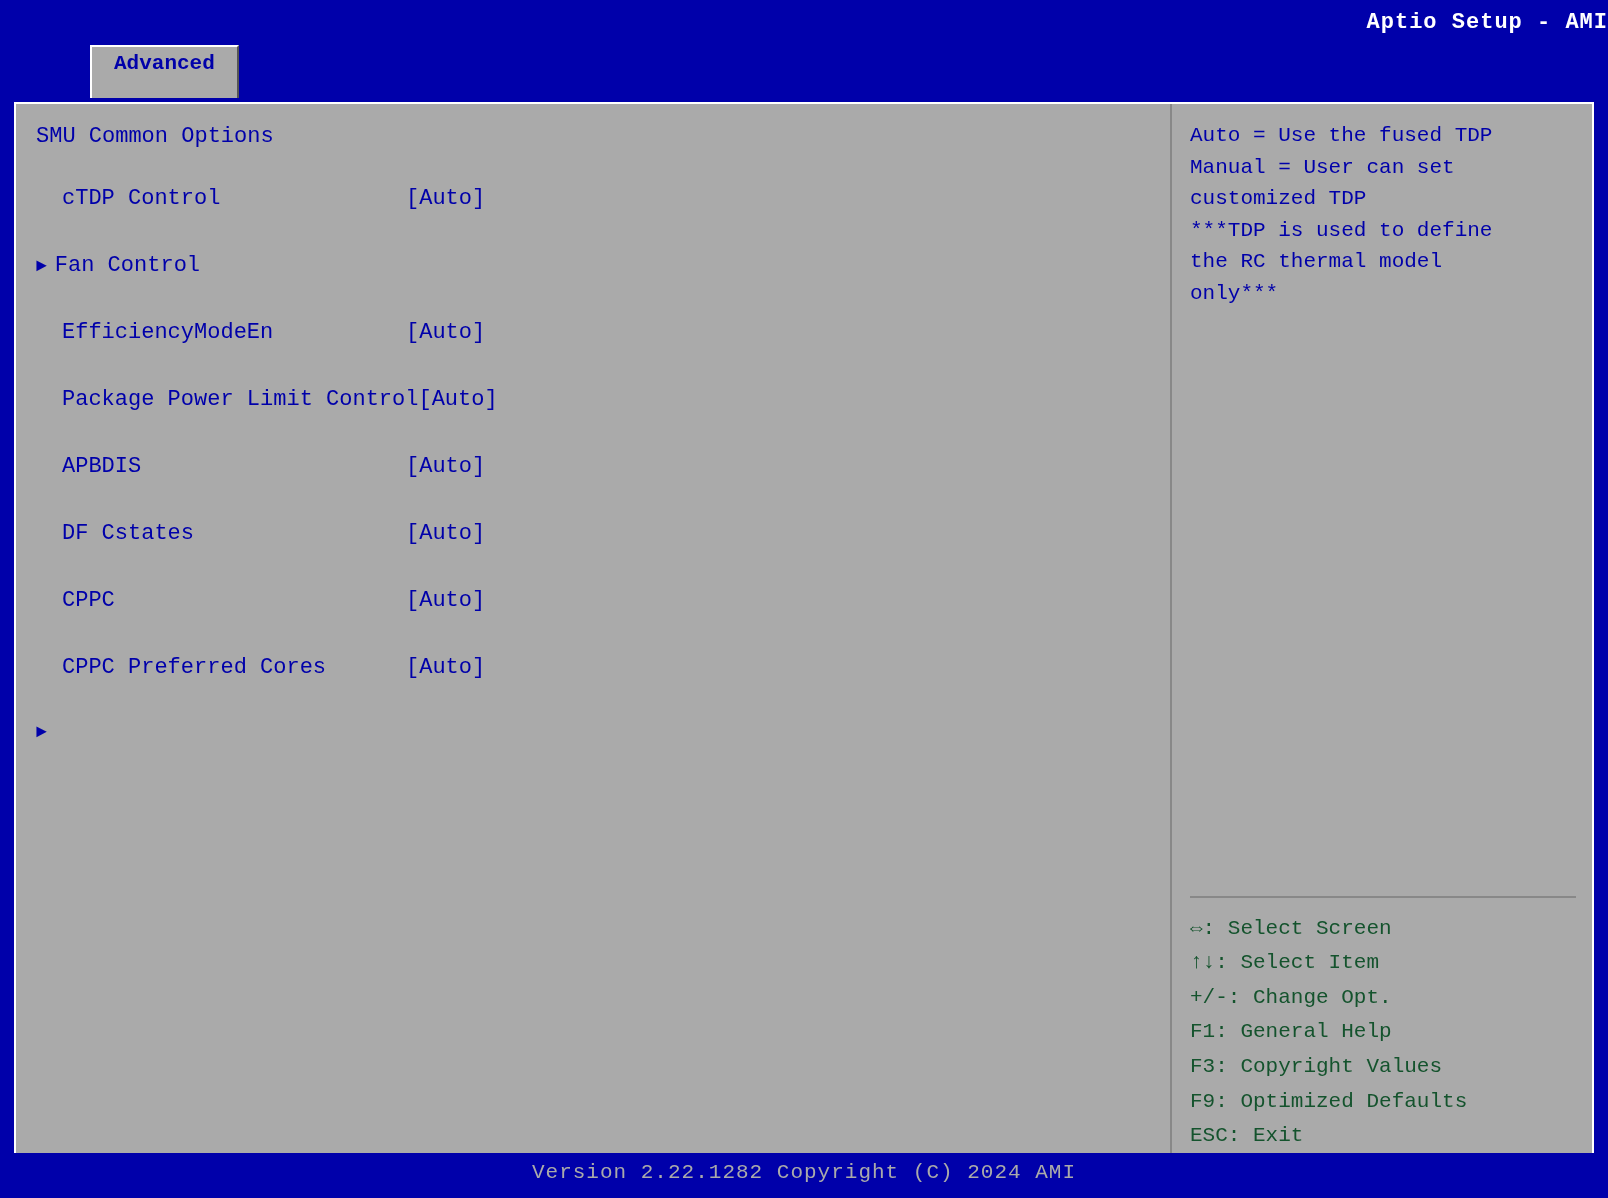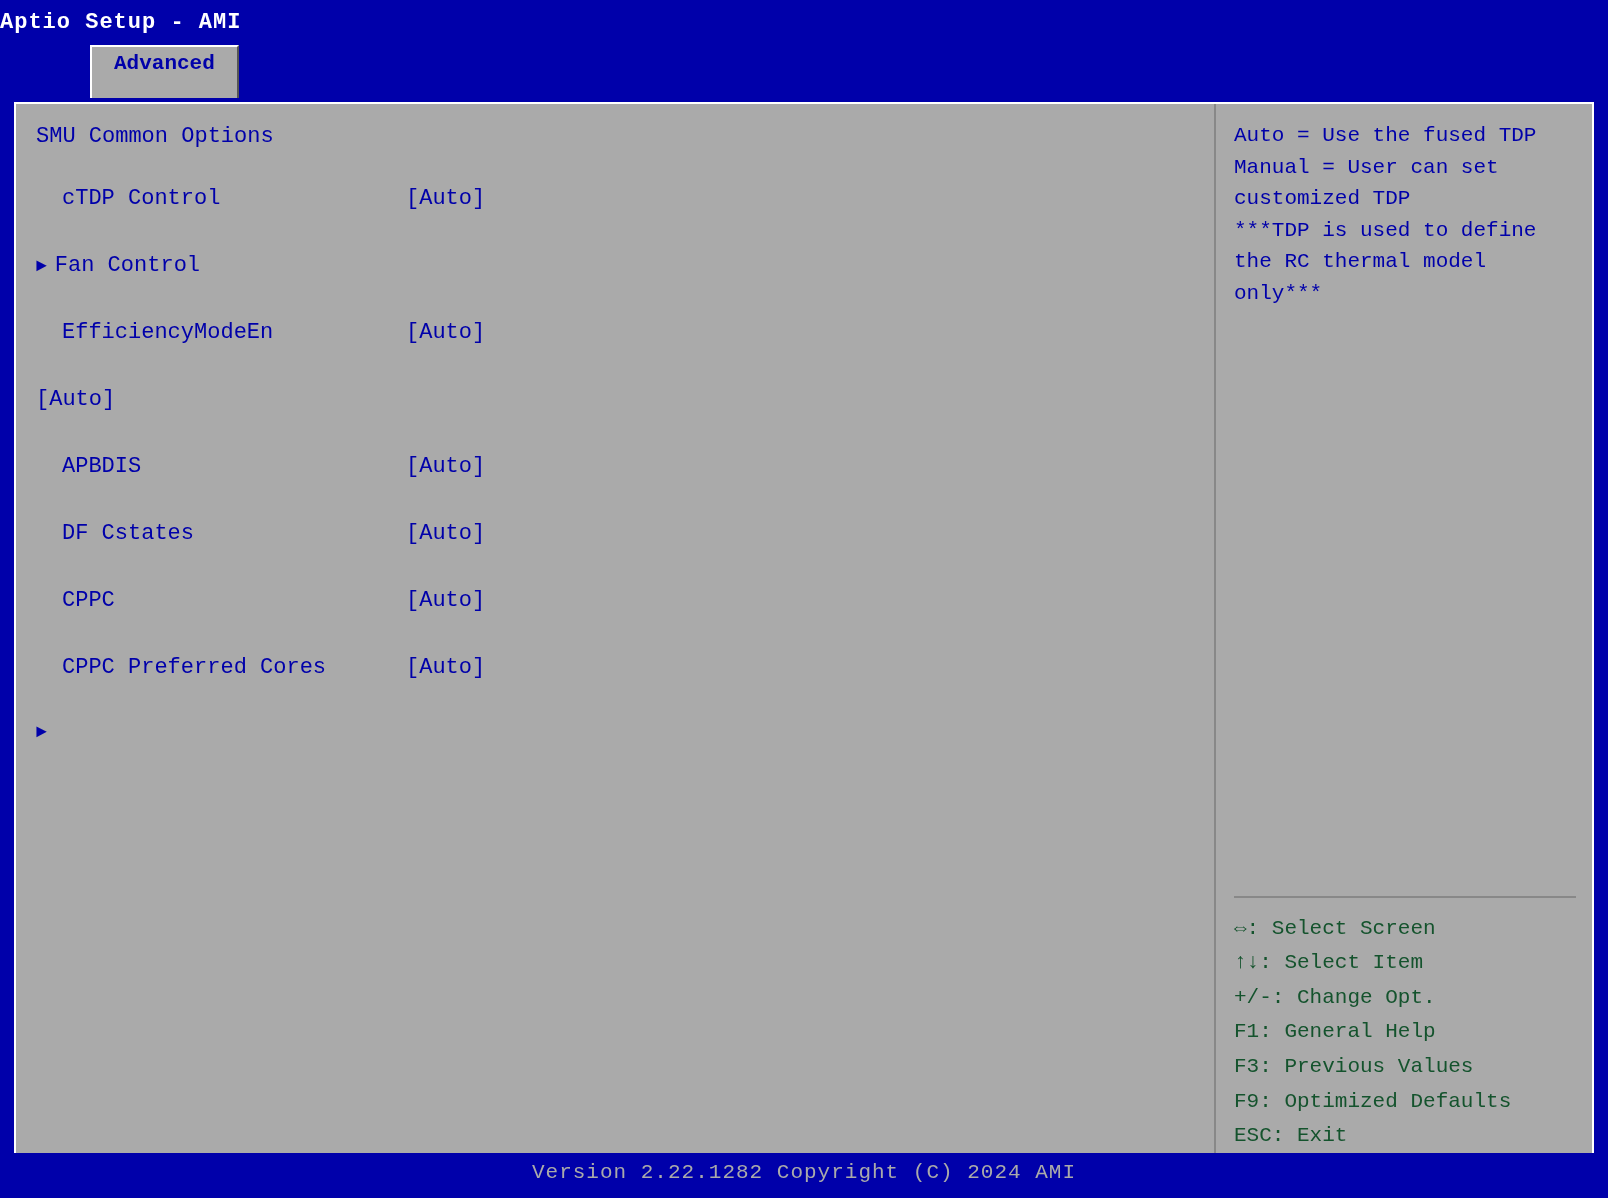--- a/index.html
+++ b/index.html
@@ -8,21 +8,21 @@
       height: 1198px;
       background: #0000aa;
       font-family: 'Courier New', Courier, monospace;
       font-size: 22px;
       overflow: hidden;
     }
 
     
     .top-bar {
       background: #0000aa;
-      text-align: left;
+      text-align: right;
       padding: 10px 0 6px 0;
       color: #ffffff;
       font-size: 22px;
       font-weight: bold;
       letter-spacing: 1px;
     }
 
     
     .tab-row {
       background: #0000aa;
@@ -93,21 +93,21 @@
     .menu-item .item-value {
       color: #0000aa;
     }
 
     .menu-item.no-arrow .item-label {
       padding-left: 26px;
     }
 
     
     .right-panel {
-      width: 376px;
+      width: 420px;
       background: #aaaaaa;
       padding: 16px 16px 16px 18px;
       display: flex;
       flex-direction: column;
       color: #0000aa;
       font-size: 21px;
     }
 
     .help-text {
       flex: 1;
@@ -168,20 +168,21 @@
     <div class="menu-item">
       <span class="arrow">►</span>
       <span class="item-label">Fan Control</span>
       <span class="item-value"></span>
     </div>
     <div class="menu-item no-arrow">
       <span class="item-label">EfficiencyModeEn</span>
       <span class="item-value">[Auto]</span>
     </div>
     <div class="menu-item no-arrow">
+      <span class="item-label">Package Power Limit Control</span>
       <span class="item-value">[Auto]</span>
     </div>
     <div class="menu-item no-arrow">
       <span class="item-label">APBDIS</span>
       <span class="item-value">[Auto]</span>
     </div>
     <div class="menu-item no-arrow">
       <span class="item-label">DF Cstates</span>
       <span class="item-value">[Auto]</span>
     </div>
@@ -207,21 +208,21 @@
       ***TDP is used to define<br>
       the RC thermal model<br>
       only***
     </div>
     <hr class="divider">
     <div class="key-help">
       <div>⇔: Select Screen</div>
       <div>↑↓: Select Item</div>
       <div>+/-: Change Opt.</div>
       <div>F1: General Help</div>
-      <div>F3: Previous Values</div>
+      <div>F3: Copyright Values</div>
       <div>F9: Optimized Defaults</div>
       <div>ESC: Exit</div>
     </div>
   </div>
 
 </div>
 
 <div class="bottom-bar">
   <span>Version 2.22.1282 Copyright (C) 2024 AMI</span>
 </div>

